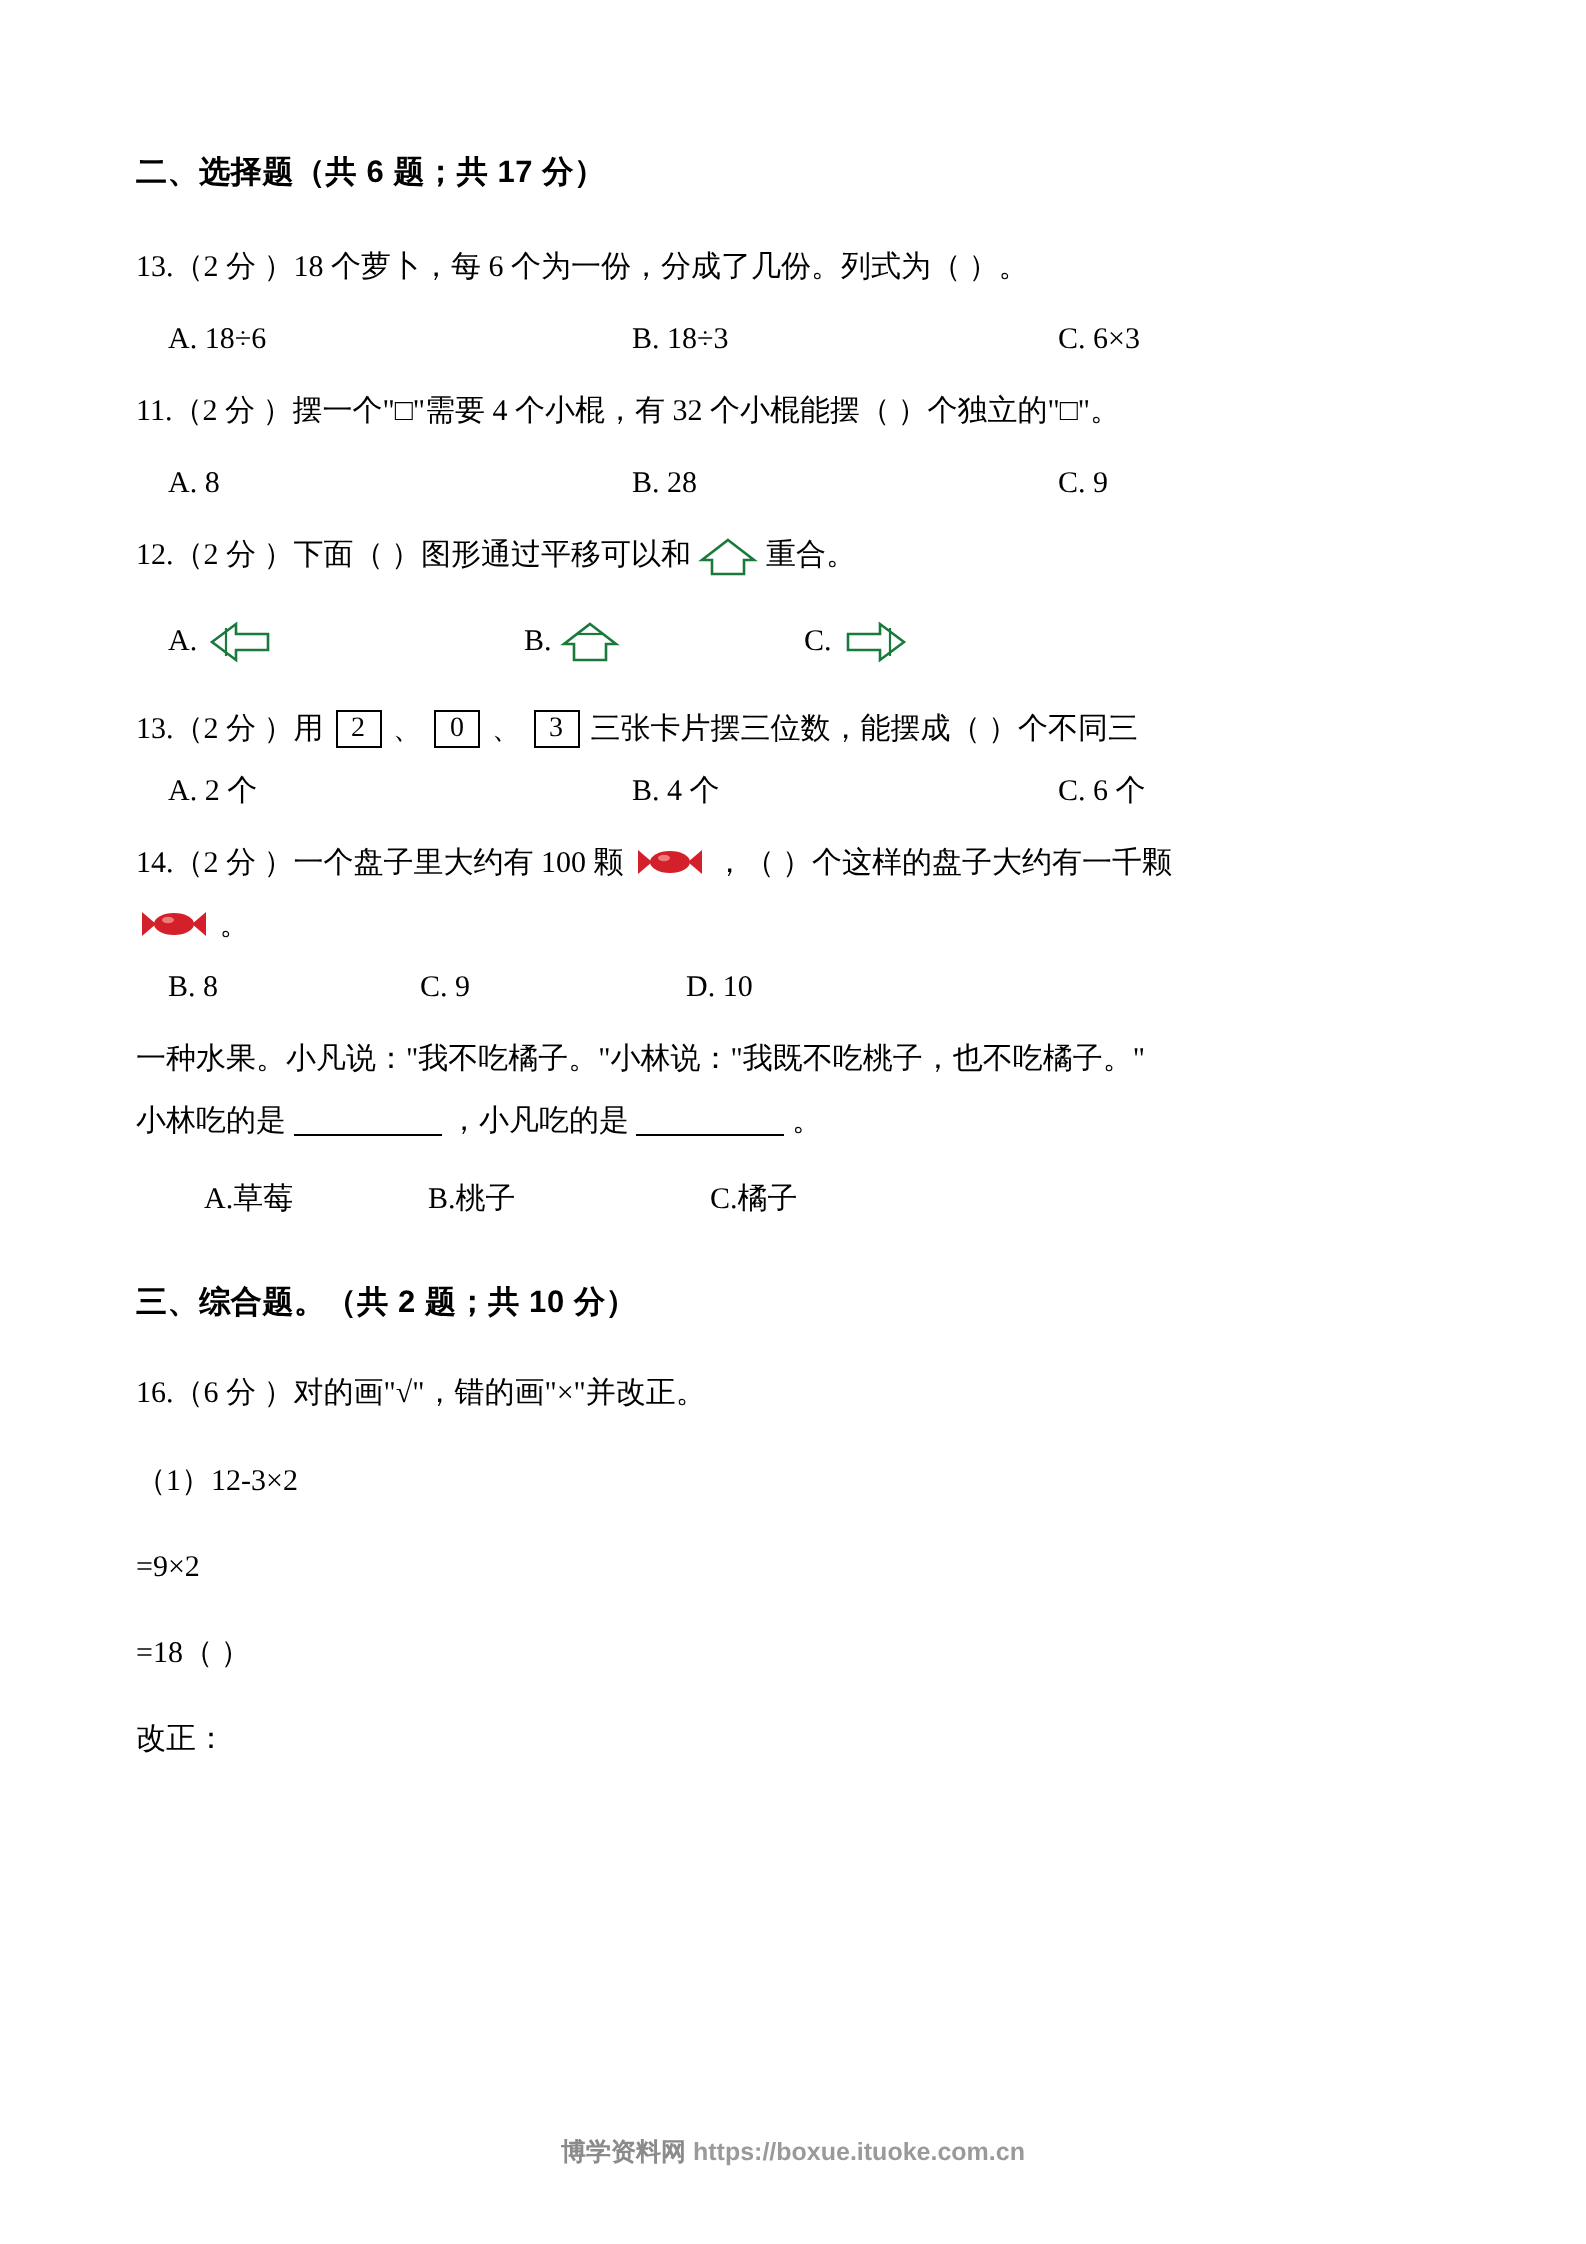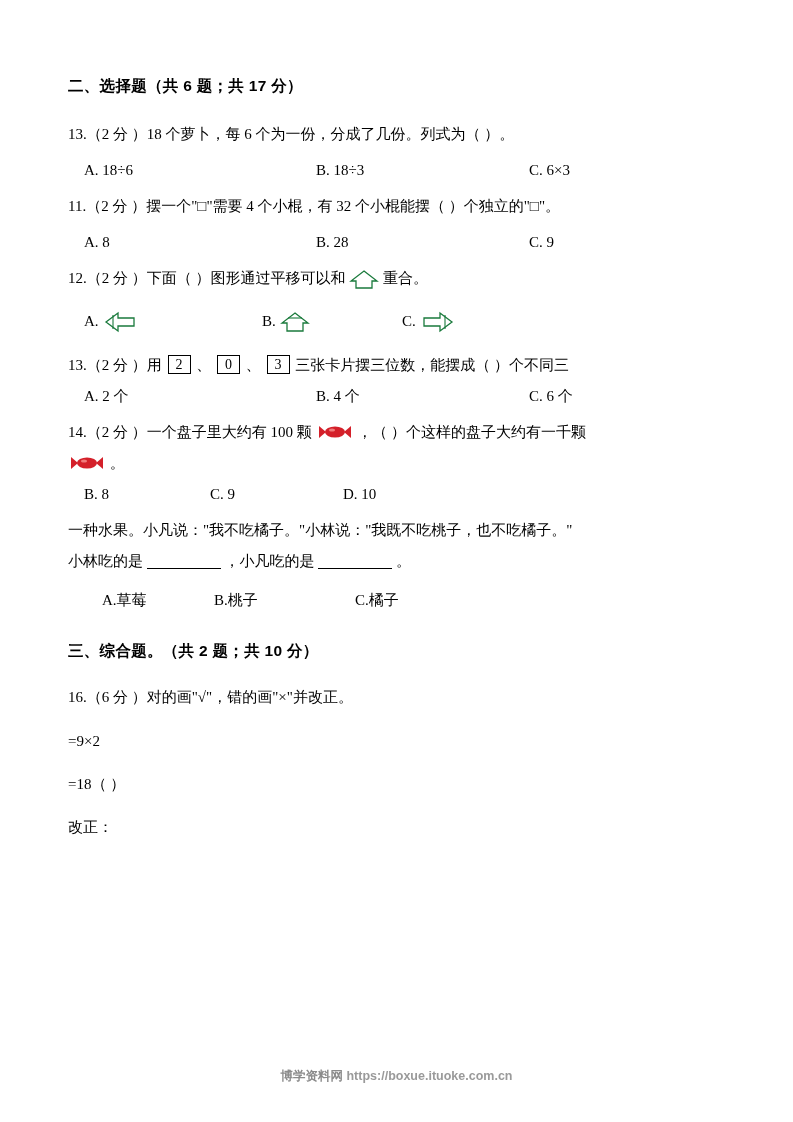--- a/index.html
+++ b/index.html
@@ -230,20 +230,21 @@
     </div>
     <div class="opts indent" style="padding-left:34px">
       <span class="opt" style="width:112px">A.草莓</span>
       <span class="opt" style="width:141px">B.桃子</span>
       <span class="opt">C.橘子</span>
     </div>
 
     <div class="section-title sec2">三、综合题。（共 2 题；共 10 分）</div>
 
     <div class="q" style="margin-bottom:14px">16.（6 分 ）对的画"√"，错的画"×"并改正。</div>
+    <div class="q-line" style="margin-bottom:12px">（1）12-3×2</div>
     <div class="q-line" style="margin-bottom:12px">=9×2</div>
     <div class="q-line" style="margin-bottom:12px">=18（    ）</div>
     <div class="q-line">改正：</div>
 
   </div>
 
   <div class="footer">
     <span>博学资料网</span>
     <span class="site">https://boxue.ituoke.com.cn</span>
   </div>

